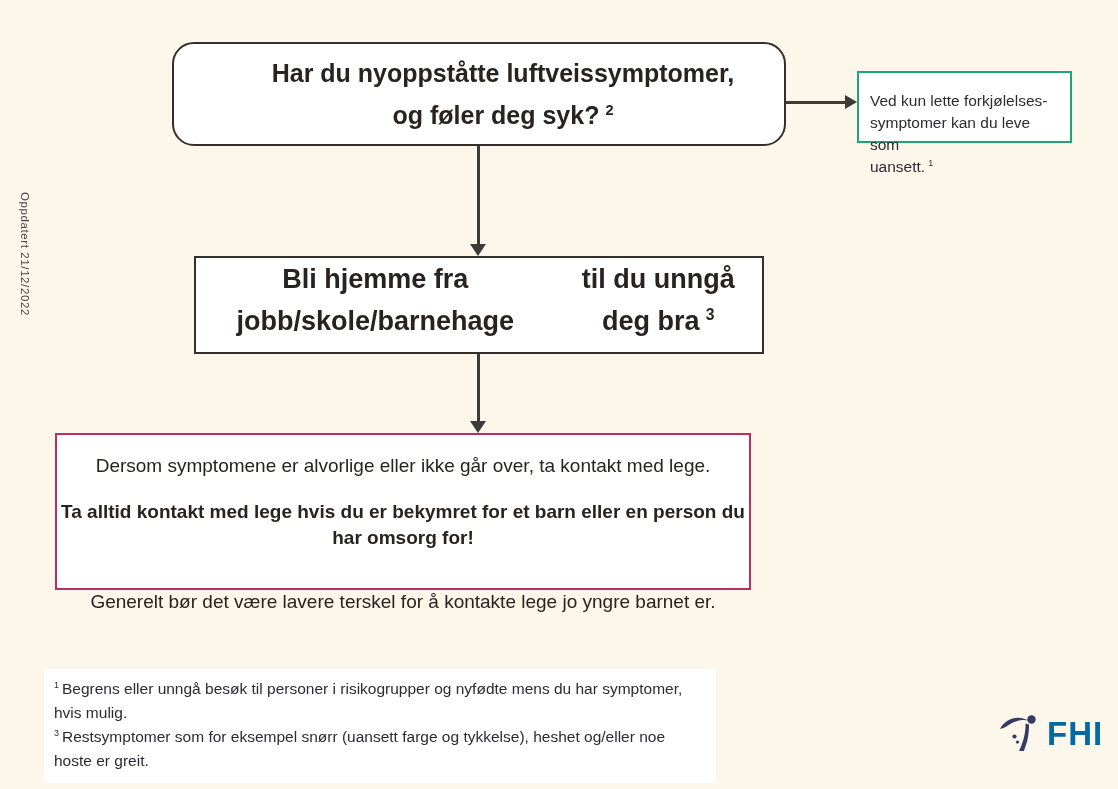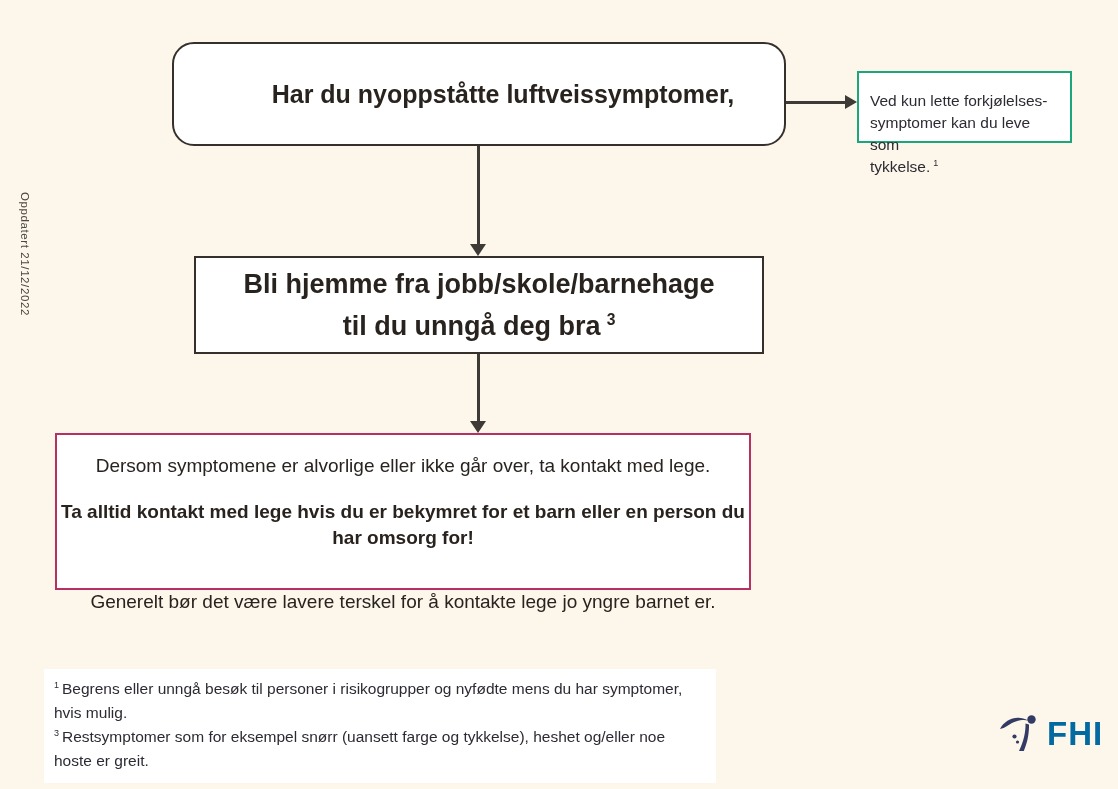--- a/index.html
+++ b/index.html
@@ -31,21 +31,21 @@
     left: 857px; top: 71px; width: 215px; height: 72px;
     border: 2px solid #1CA67C;
     padding: 17px 11px;
     font-size: 15.5px; line-height: 22px;
     color: #2E2A33;
   }
   
   .action-box {
     left: 194px; top: 256px; width: 570px; height: 98px;
     border: 2px solid #36302C;
-    display: flex; flex-direction: column; justify-content: center;
+    display: flex; flex-direction: row; justify-content: center;
     text-align: center;
     font-weight: bold; font-size: 27px; line-height: 42px;
   }
   
   .warning-box {
     left: 55px; top: 433px; width: 696px; height: 157px;
     border: 2px solid #B63064;
     text-align: center;
     font-size: 19px; line-height: 26px;
     padding-top: 18px;
@@ -119,31 +119,34 @@
 <body>
 
 <div class="canvas">
 
   <div class="updated-label">Oppdatert 21/12/2022</div>
 
   <div class="flowbox question-box">
     <div>
       <span>Har du nyoppståtte luftveissymptomer,</span>
     </div>
+    <div>
+      <span>og føler deg syk?</span><sup class="ref">2</sup>
+    </div>
   </div>
 
   <div>
     <div class="arrow-line-h" style="left:786px; top:101px; width:61px;"></div>
     <div class="arrow-head-right" style="left:845px; top:95px;"></div>
   </div>
 
   <div class="flowbox side-note-box">
     <span>Ved kun lette forkjølelses-</span><br>
     <span>symptomer kan du leve som</span><br>
-    <span>tykkelse.</span><sup class="ref">1</sup>
+    <span>uansett.</span><sup class="ref">1</sup>
   </div>
 
   <div>
     <div class="arrow-line-v" style="left:477px; top:146px; height:99px;"></div>
     <div class="arrow-head-down" style="left:470px; top:244px;"></div>
   </div>
 
   <div class="flowbox action-box">
     <div>
       <span>Bli hjemme fra jobb/skole/barnehage</span>

